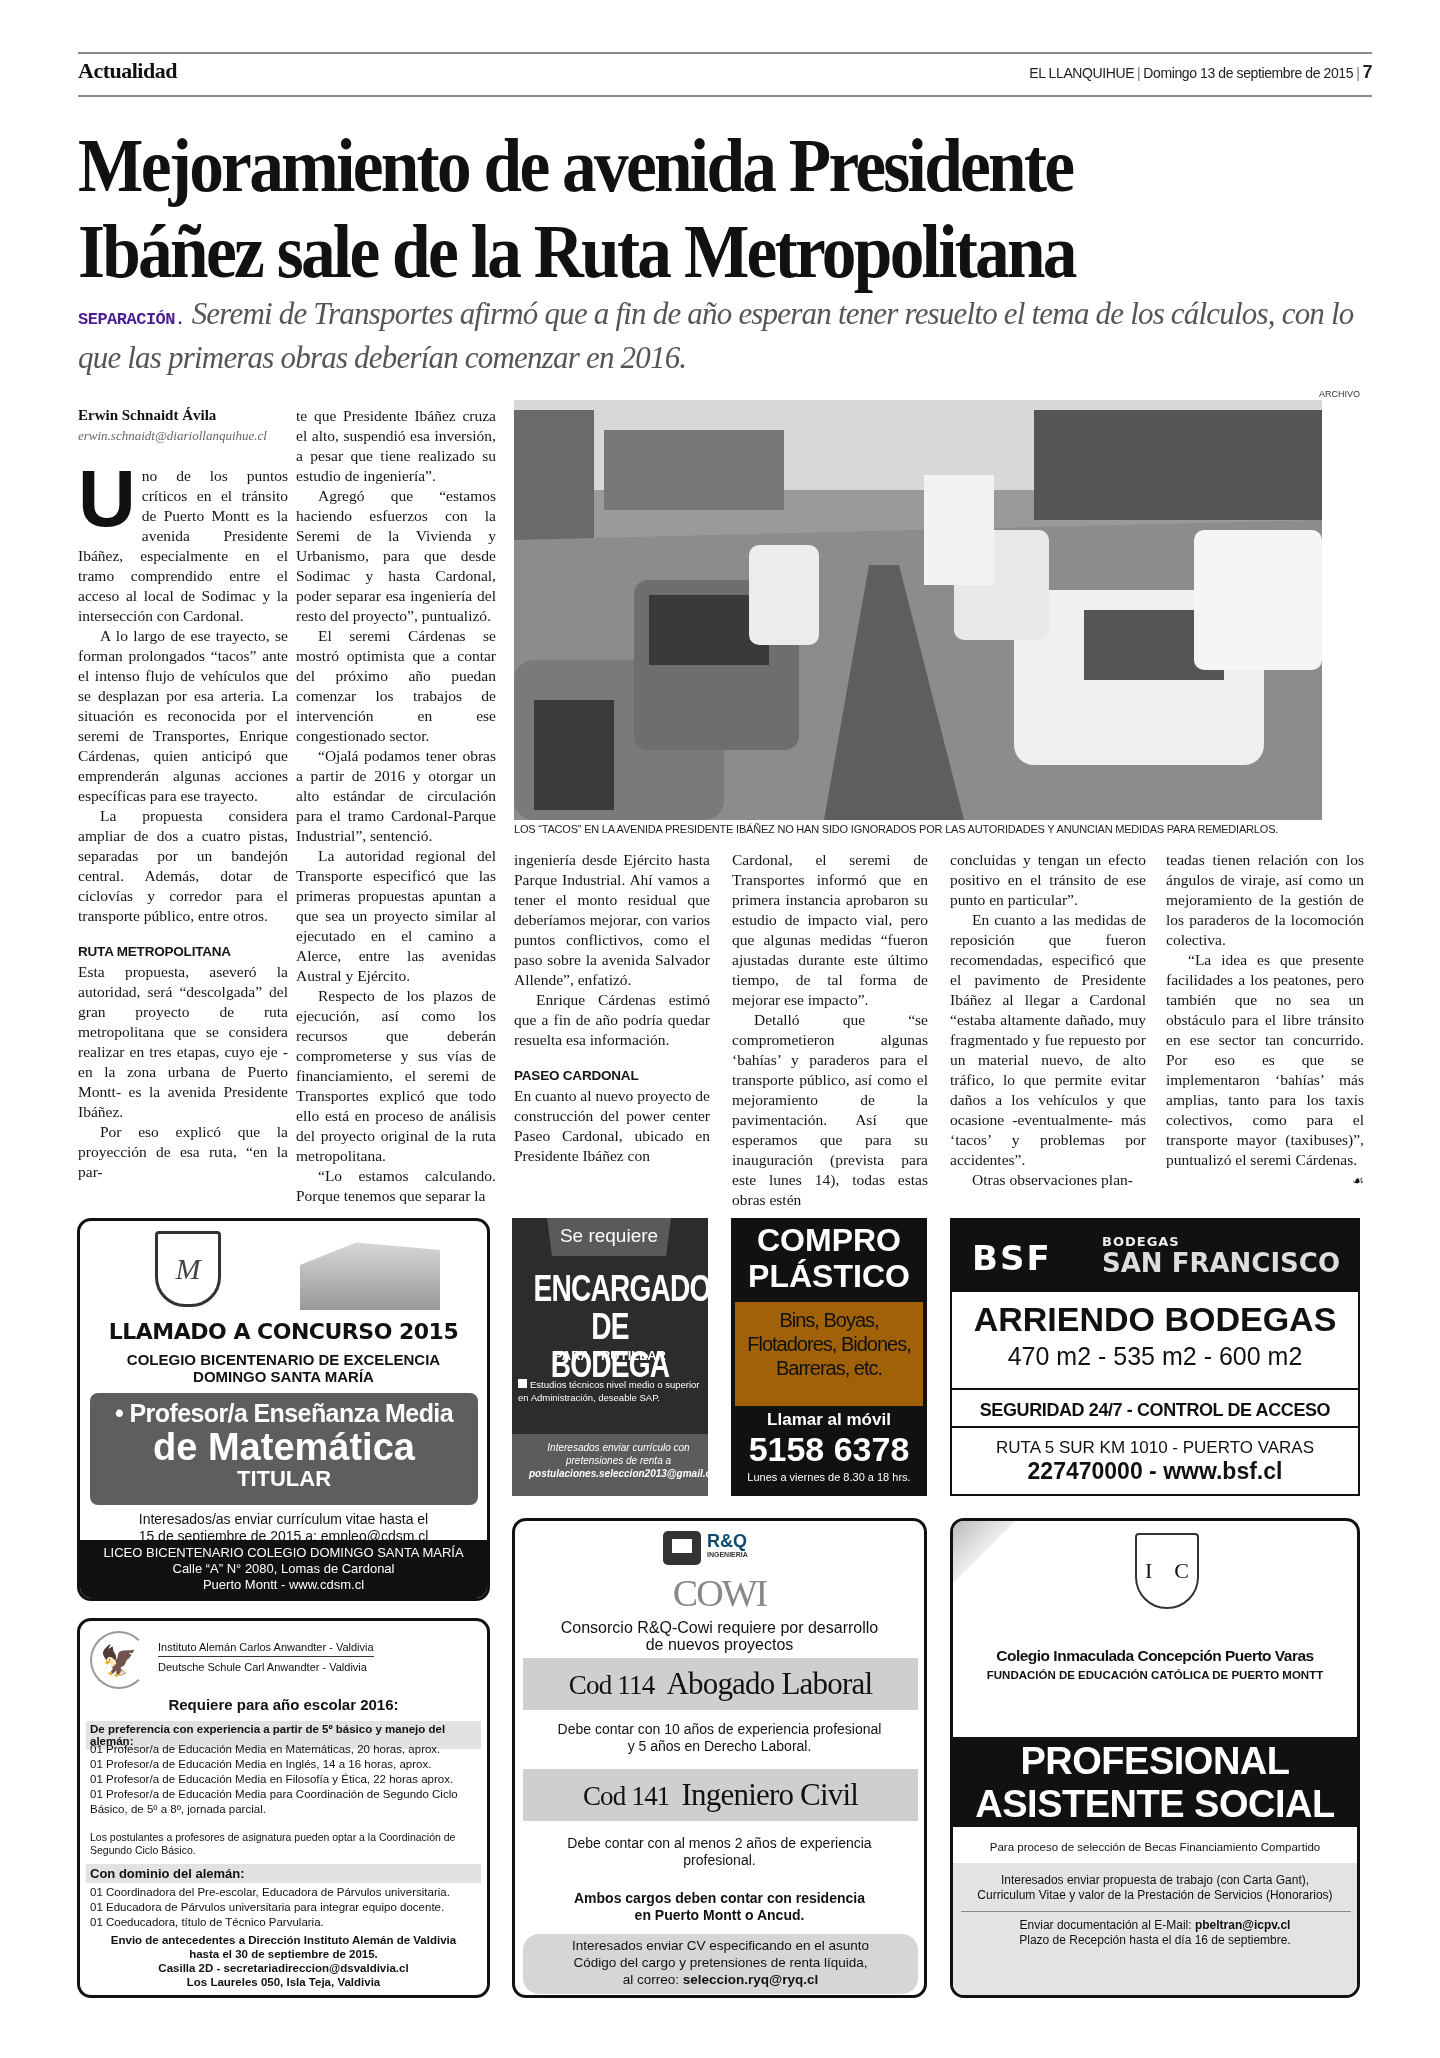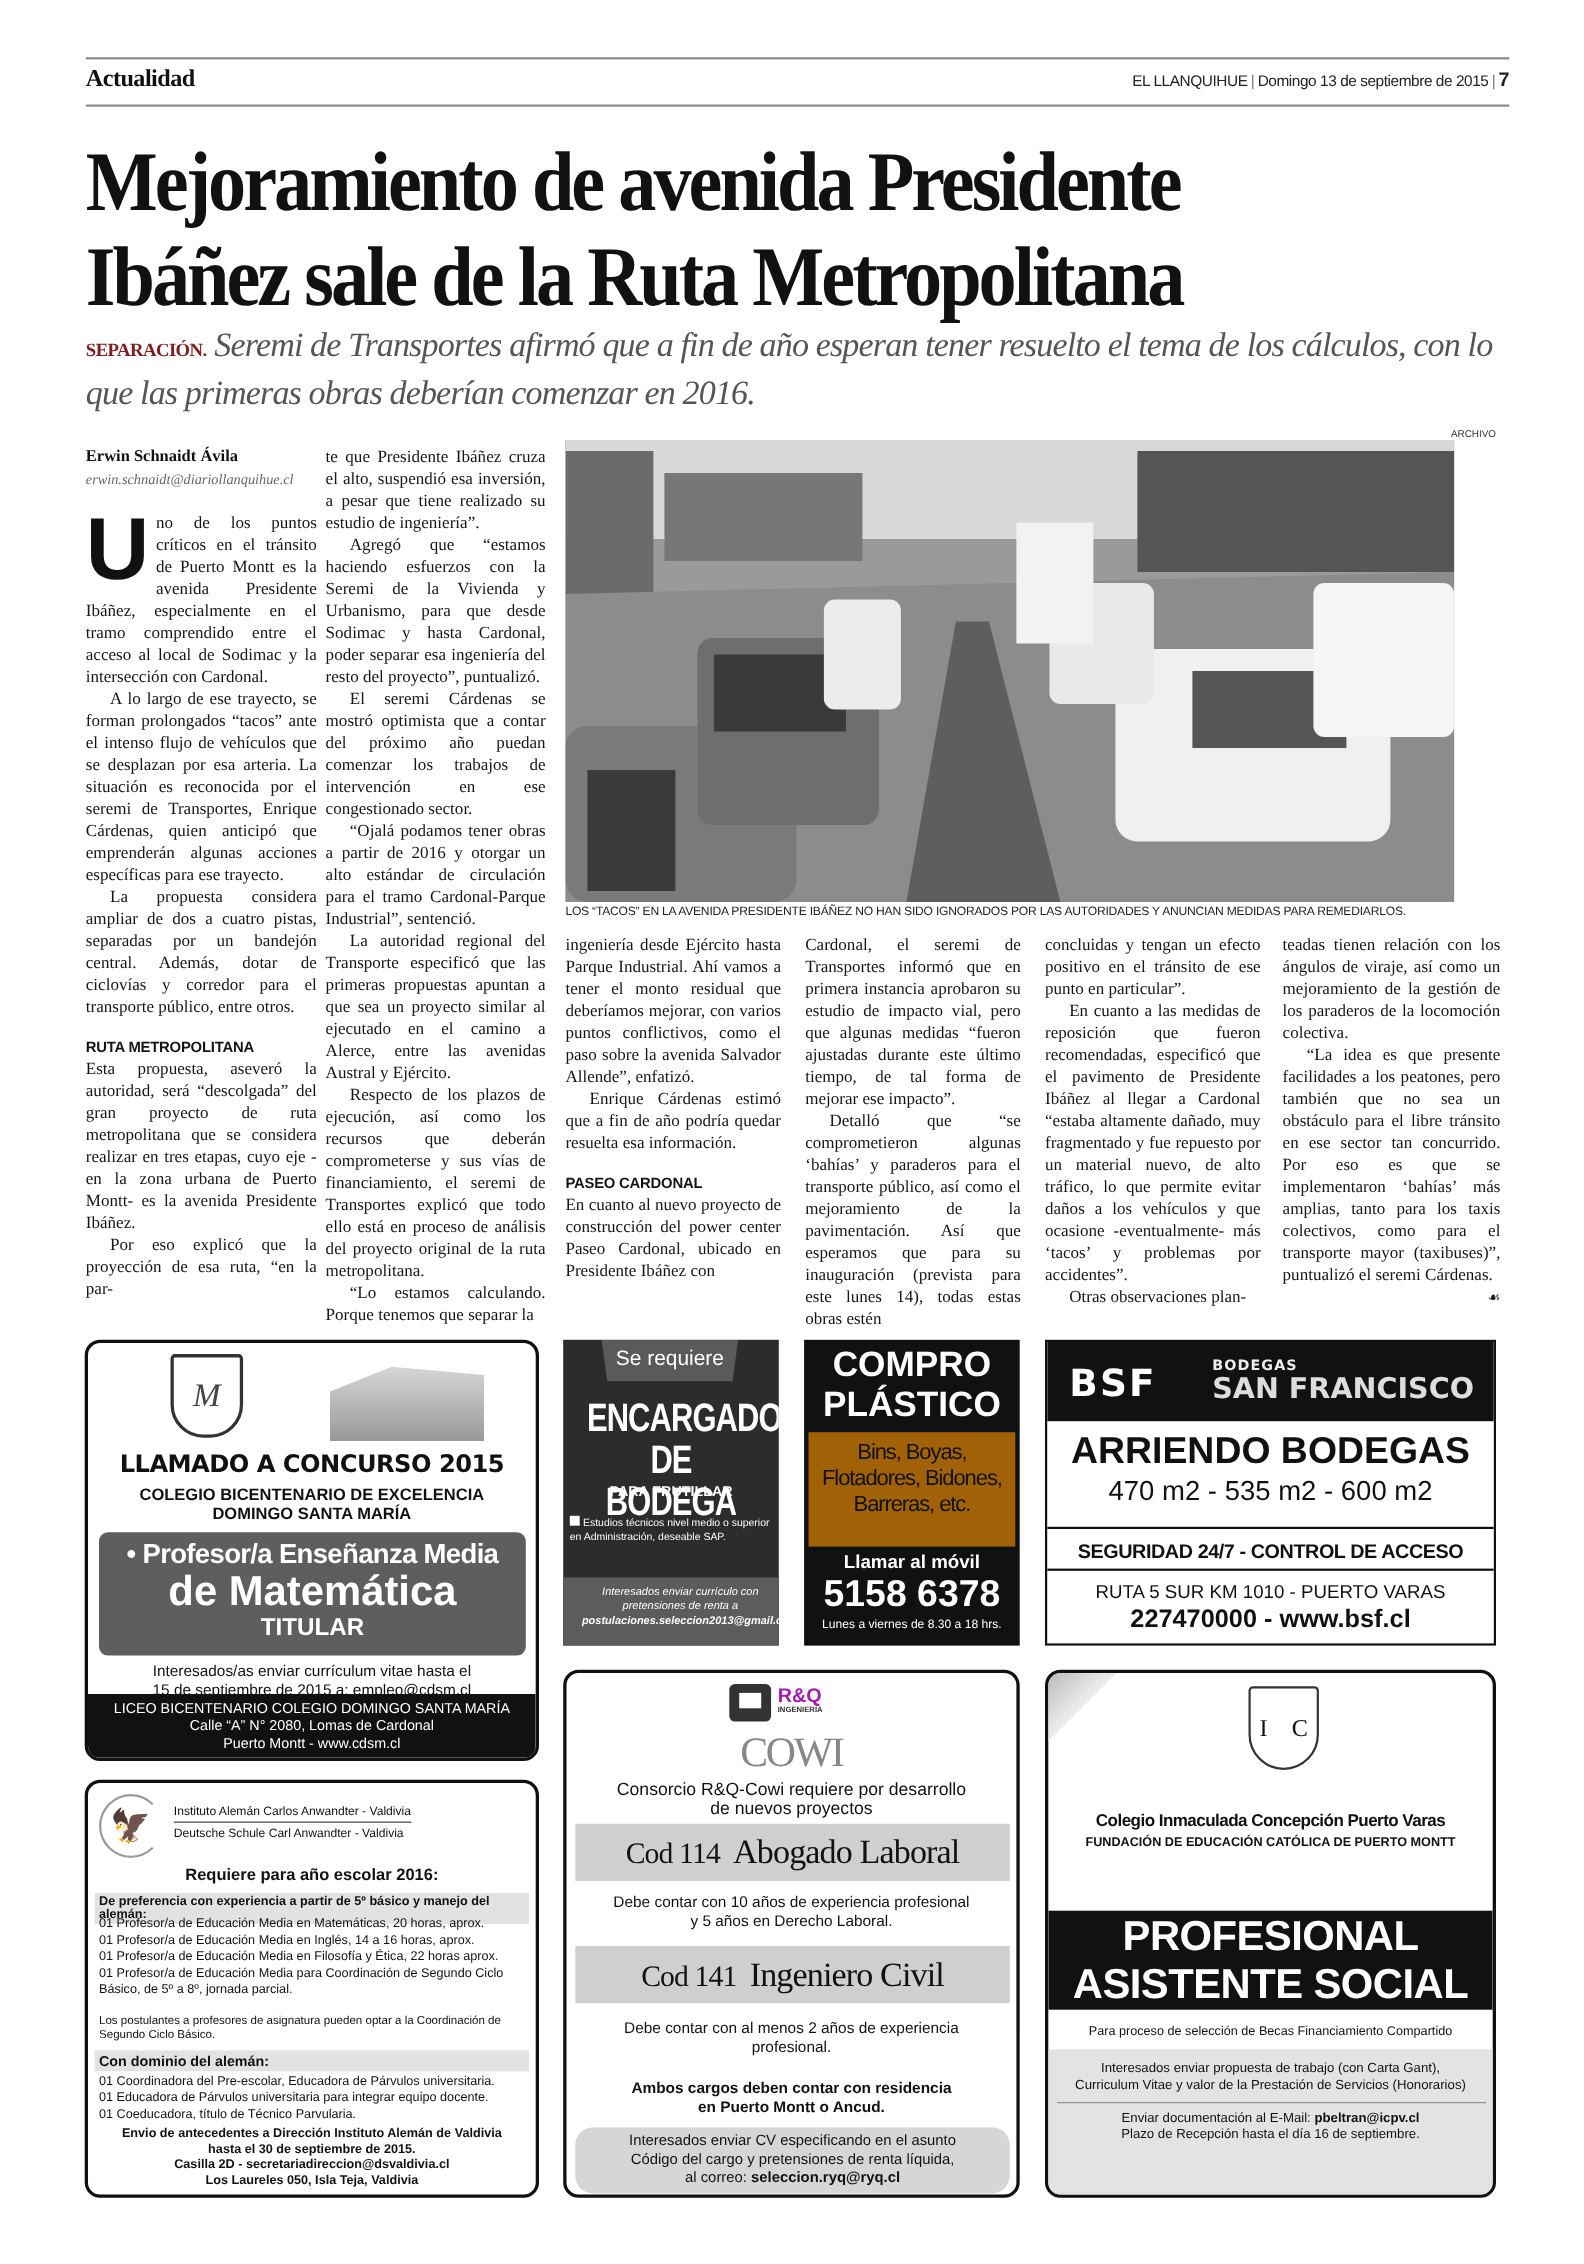--- a/index.html
+++ b/index.html
@@ -7,21 +7,21 @@
   body { position: relative; font-family: "Liberation Serif", serif; color: #111; }
 
   .hdr-rule { position: absolute; left: 78px; width: 1294px; height: 2px; background: #8a8a8a; }
   .section-label { position: absolute; left: 78px; top: 58px; font-family: "Liberation Serif", serif; font-weight: bold; font-size: 22px; letter-spacing: -0.5px; }
   .folio { position: absolute; right: 68px; top: 62px; font-family: "Liberation Sans", sans-serif; font-size: 14px; color: #222; letter-spacing: -0.4px; }
   .folio .sep { color: #777; margin: 0 3px; }
   .folio .pg { font-weight: bold; font-size: 18px; }
 
   .headline { position: absolute; left: 78px; top: 122px; width: 1300px; font-family: "Liberation Serif", serif; font-weight: bold; font-size: 77px; line-height: 86px; letter-spacing: -3px; transform: scaleX(0.9); transform-origin: left top; }
   .deck { position: absolute; left: 78px; top: 295px; width: 1290px; font-size: 31px; line-height: 38px; font-style: italic; color: #555; letter-spacing: -0.8px; }
-  .deck .kicker { font-family: Liberation Serif, serif; font-style: normal; font-weight: bold; font-size: 17px; color: #7f1d1d; letter-spacing: -0.5px; }
+  .deck .kicker { font-family: Liberation Mono, monospace; font-style: normal; font-weight: bold; font-size: 17px; color: #4c1d95; letter-spacing: -0.5px; }
 
   .byline { position: absolute; left: 78px; top: 407px; font-size: 15px; font-weight: bold; }
   .email { position: absolute; left: 78px; top: 428px; font-size: 13px; font-style: italic; color: #666; }
 
   .col { position: absolute; font-size: 15.5px; line-height: 20px; text-align: justify; hyphens: auto; color: #151515; }
   .col p { text-indent: 22px; }
   .col p.noind { text-indent: 0; }
   .col h4 { font-family: "Liberation Sans", sans-serif; font-size: 13.5px; font-weight: bold; margin-top: 16px; letter-spacing: -0.2px; }
   .dropcap { float: left; font-family: "Liberation Sans", sans-serif; font-weight: bold; font-size: 80px; line-height: 62px; margin: 2px 6px 0 0; color: #111; }
 
@@ -82,21 +82,21 @@
   .ad5 .n2 { position: absolute; left: 78px; top: 40px; font-size: 11px; }
   .ad5 .req { position: absolute; top: 75px; width: 100%; font-weight: bold; font-size: 15px; }
   .ad5 .band { position: absolute; left: 6px; width: 395px; background: #e2e2e2; font-weight: bold; font-size: 11.5px; padding: 2px 4px; }
   .ad5 ul { position: absolute; left: 10px; width: 395px; list-style: none; font-size: 11.5px; line-height: 15px; }
   .ad5 .foot { position: absolute; bottom: 6px; width: 100%; font-weight: bold; font-size: 11.5px; line-height: 14px; }
 
   .ad6 { left: 512px; top: 1518px; width: 415px; height: 480px; border: 3px solid #111; border-radius: 14px; background: #fff; font-family: "Liberation Sans", sans-serif; }
   .ad6 .rq { position: absolute; left: 148px; top: 10px; }
   .ad6 .rq .box { position: absolute; left: 0; top: 0; width: 38px; height: 34px; background: #333; border-radius: 5px; }
   .ad6 .rq .box::after { content: ""; position: absolute; left: 9px; top: 8px; width: 20px; height: 14px; background: #fff; }
-  .ad6 .rq .txt { position: absolute; left: 44px; top: 0; font-weight: 900; font-size: 18px; color: #a21caf; }
+  .ad6 .rq .txt { position: absolute; left: 44px; top: 0; font-weight: 900; font-size: 18px; color: #0c4a6e; }
   .ad6 .rq .sub { position: absolute; left: 44px; top: 20px; font-size: 7px; font-weight: bold; color: #333; }
   .ad6 .cowi { position: absolute; top: 50px; width: 100%; font-family: "Liberation Serif", serif; font-size: 38px; color: #888; letter-spacing: -2px; }
   .ad6 .intro { position: absolute; top: 98px; width: 100%; font-size: 16px; line-height: 17px; }
   .ad6 .pos { position: absolute; left: 8px; width: 395px; height: 52px; background: #cfcfcf; font-family: "Liberation Serif", serif; font-size: 31px; line-height: 52px; letter-spacing: -0.8px; }
   .ad6 .pos .code { font-size: 27px; margin-right: 12px; }
   .ad6 .desc { position: absolute; width: 100%; font-size: 14px; line-height: 17px; }
   .ad6 .both { position: absolute; top: 369px; width: 100%; font-weight: bold; font-size: 14px; line-height: 17px; }
   .ad6 .cta { position: absolute; left: 8px; top: 413px; width: 395px; height: 60px; background: #d6d6d6; border-radius: 16px; font-size: 13.5px; line-height: 17px; padding-top: 3px; }
 
   .ad7 { left: 950px; top: 1518px; width: 410px; height: 480px; border: 3px solid #111; border-radius: 14px; background: #fff; font-family: "Liberation Sans", sans-serif; }

